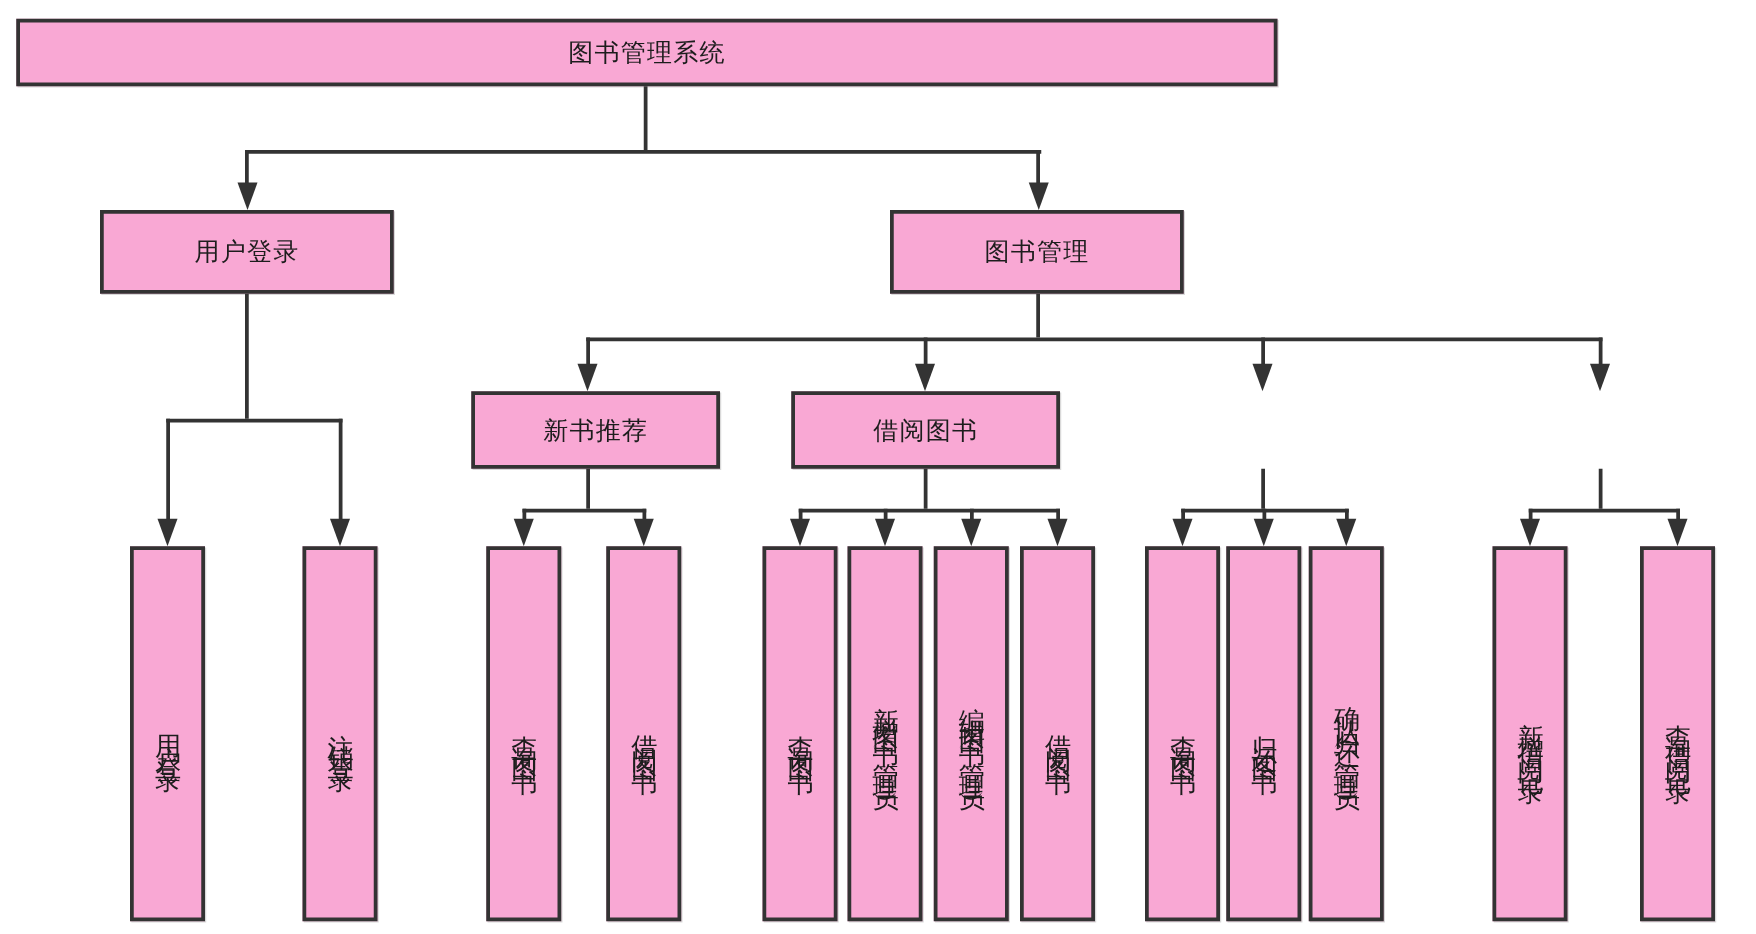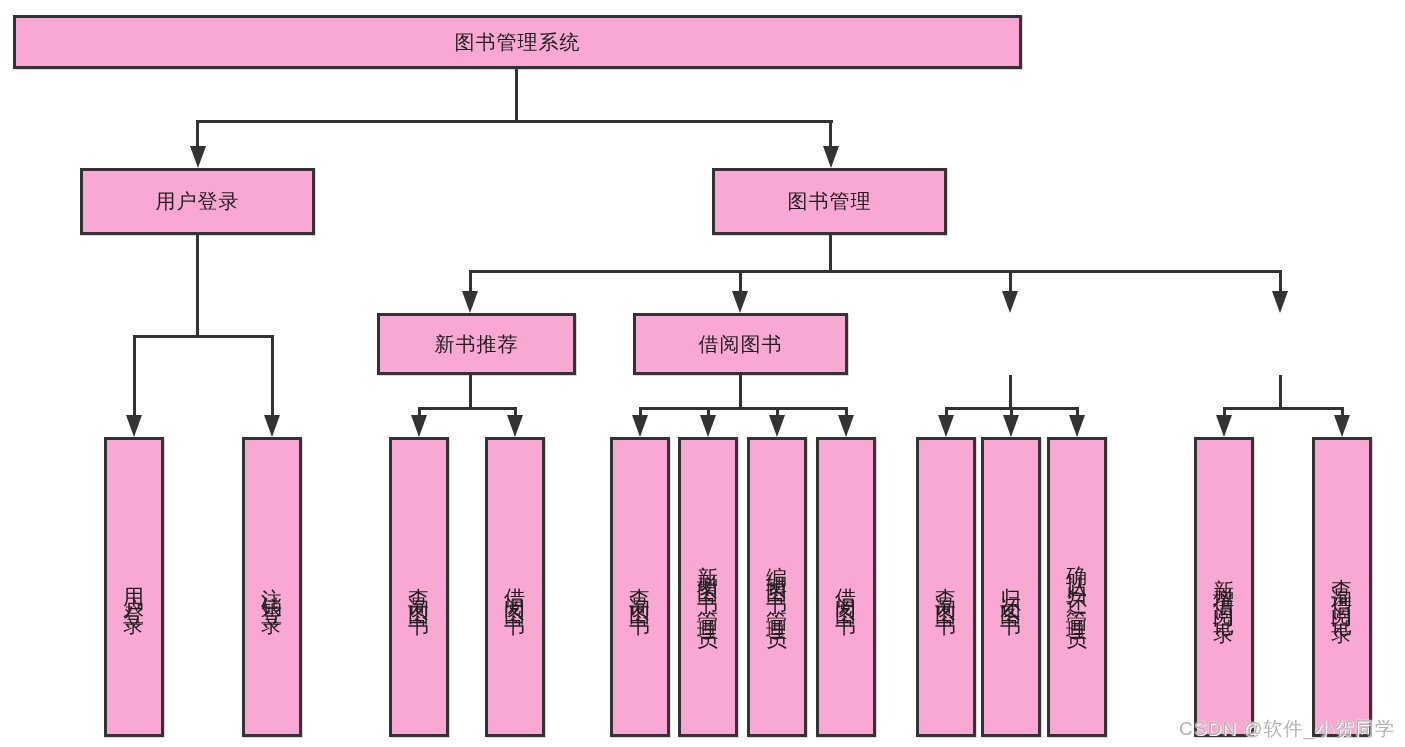--- a/index.html
+++ b/index.html
@@ -164,15 +164,14 @@
   <div class="ahead" style="left:1216px;top:415px;"></div>
   <div class="vline" style="left:1341px;top:407px;height:10px;"></div>
   <div class="ahead" style="left:1334px;top:415px;"></div>
   <div class="box vbox" style="left:1194px;top:437px;width:60px;height:300px;">
     <span>新增借阅记录</span>
   </div>
   <div class="box vbox" style="left:1312px;top:437px;width:60px;height:300px;">
     <span>查询借阅记录</span>
   </div>
 
-  <div class="watermark">CSDN @软件_小贺同学</div>
 
 </div>
 
 </body></html>

